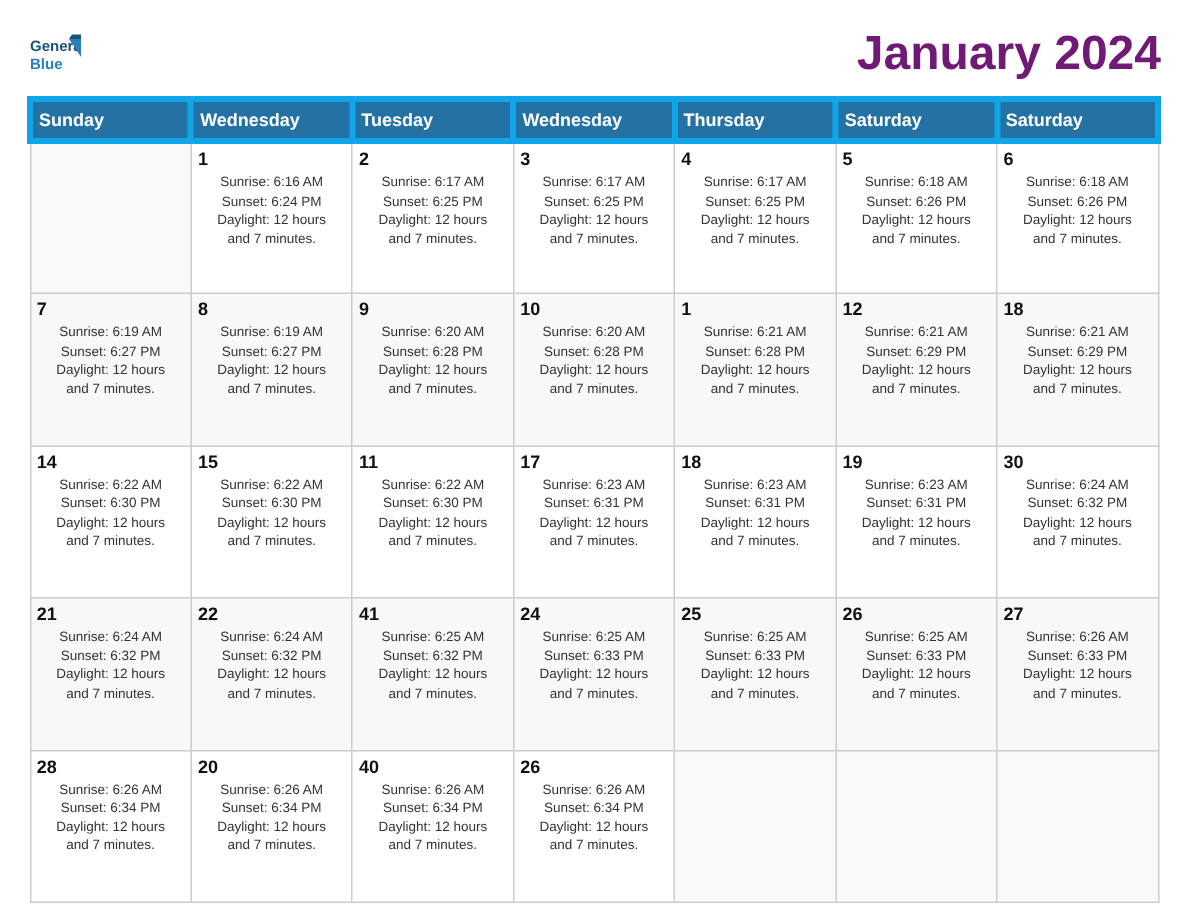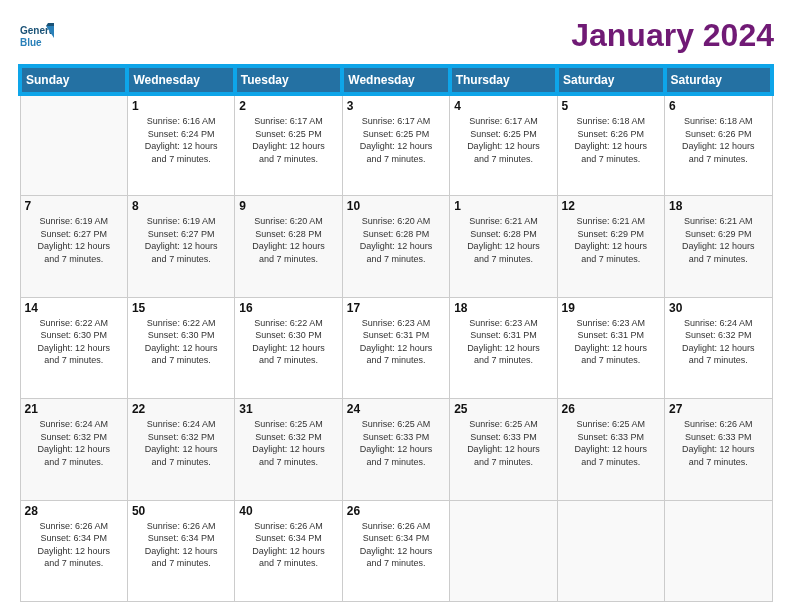--- a/index.html
+++ b/index.html
@@ -225,21 +225,21 @@
 and 7 minutes.</div>
           </td>
           <td>
             <span class="day-number">15</span>
             <div class="day-info" style="white-space: pre-line;">Sunrise: 6:22 AM
 Sunset: 6:30 PM
 Daylight: 12 hours
 and 7 minutes.</div>
           </td>
           <td>
-            <span class="day-number">16</span>
+            <span class="day-number">11</span>
             <div class="day-info" style="white-space: pre-line;">Sunrise: 6:22 AM
 Sunset: 6:30 PM
 Daylight: 12 hours
 and 7 minutes.</div>
           </td>
           <td>
             <span class="day-number">17</span>
             <div class="day-info" style="white-space: pre-line;">Sunrise: 6:23 AM
 Sunset: 6:31 PM
 Daylight: 12 hours
@@ -276,21 +276,21 @@
 and 7 minutes.</div>
           </td>
           <td>
             <span class="day-number">22</span>
             <div class="day-info" style="white-space: pre-line;">Sunrise: 6:24 AM
 Sunset: 6:32 PM
 Daylight: 12 hours
 and 7 minutes.</div>
           </td>
           <td>
-            <span class="day-number">31</span>
+            <span class="day-number">41</span>
             <div class="day-info" style="white-space: pre-line;">Sunrise: 6:25 AM
 Sunset: 6:32 PM
 Daylight: 12 hours
 and 7 minutes.</div>
           </td>
           <td>
             <span class="day-number">24</span>
             <div class="day-info" style="white-space: pre-line;">Sunrise: 6:25 AM
 Sunset: 6:33 PM
 Daylight: 12 hours
@@ -320,21 +320,21 @@
         </tr>
         <tr>
           <td>
             <span class="day-number">28</span>
             <div class="day-info" style="white-space: pre-line;">Sunrise: 6:26 AM
 Sunset: 6:34 PM
 Daylight: 12 hours
 and 7 minutes.</div>
           </td>
           <td>
-            <span class="day-number">50</span>
+            <span class="day-number">20</span>
             <div class="day-info" style="white-space: pre-line;">Sunrise: 6:26 AM
 Sunset: 6:34 PM
 Daylight: 12 hours
 and 7 minutes.</div>
           </td>
           <td>
             <span class="day-number">40</span>
             <div class="day-info" style="white-space: pre-line;">Sunrise: 6:26 AM
 Sunset: 6:34 PM
 Daylight: 12 hours

